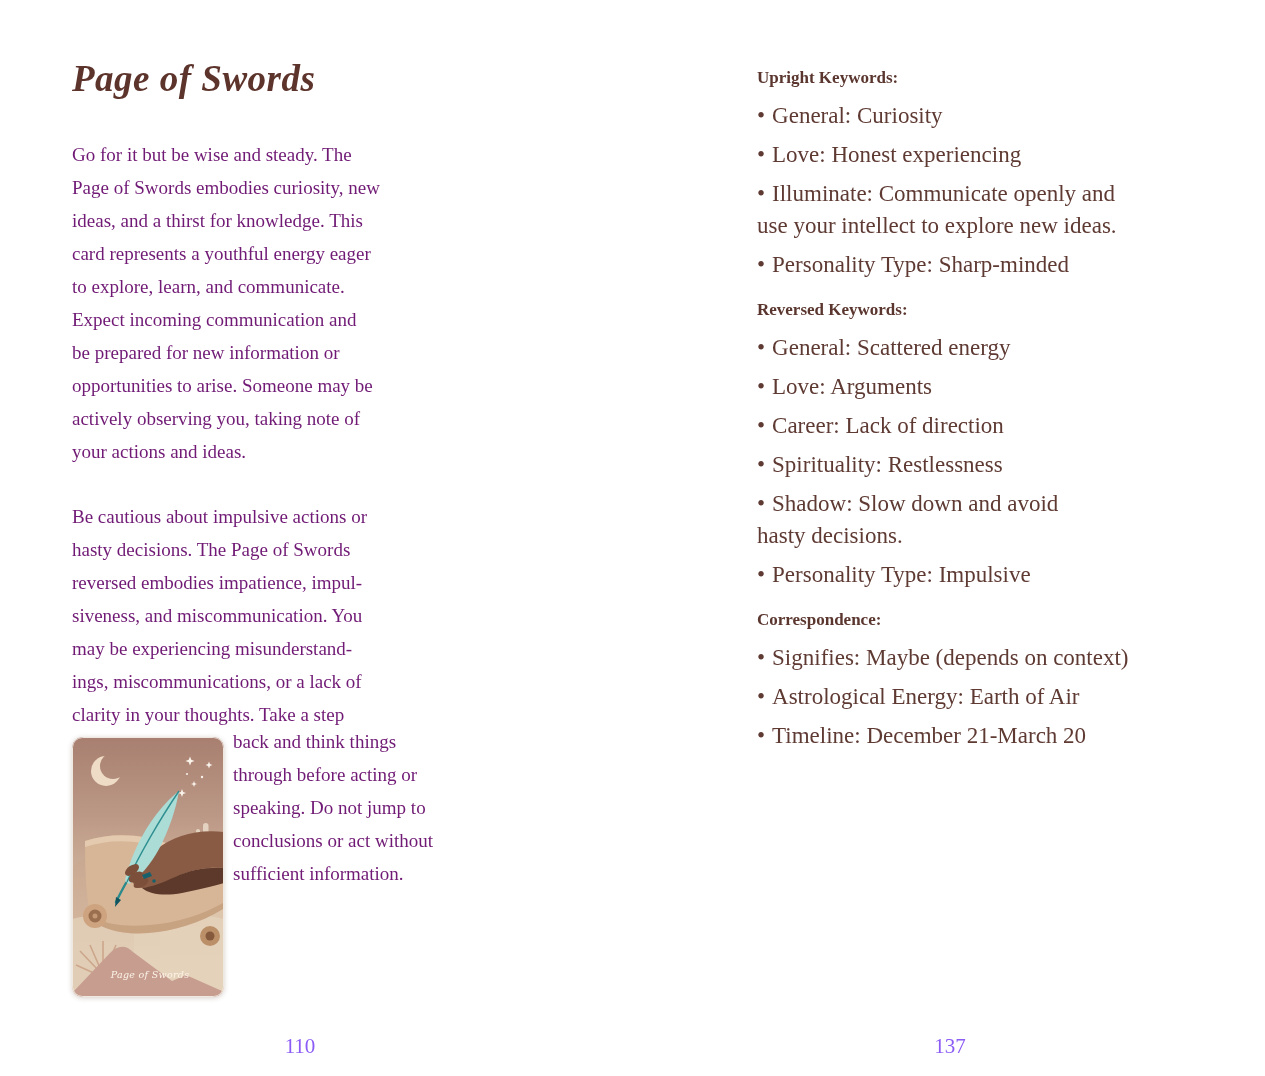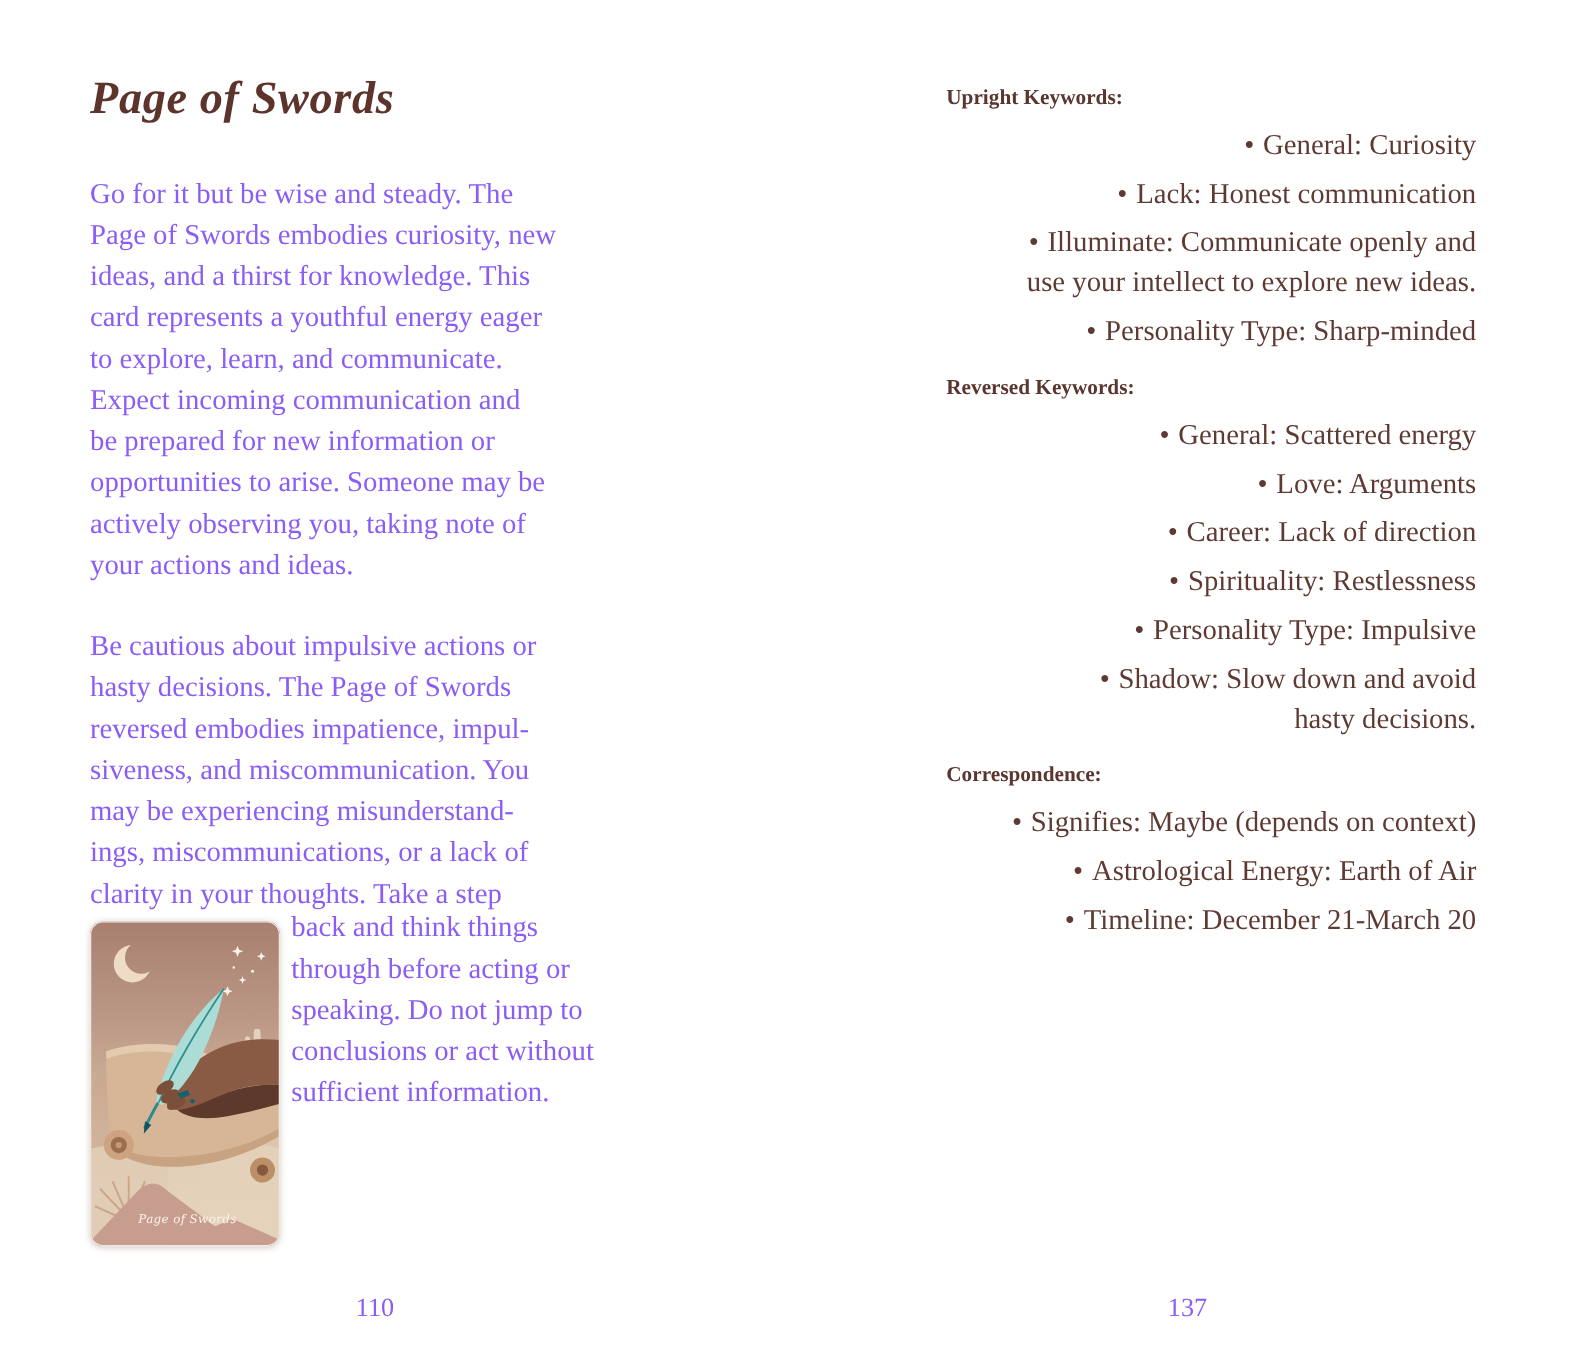--- a/index.html
+++ b/index.html
@@ -19,23 +19,23 @@
     margin: 0;
     font-size: 37px;
     line-height: 46px;
     font-weight: bold;
     font-style: italic;
     color: #5d342c;
     letter-spacing: 0.5px;
   }
   .body-text {
     margin: 0;
-    font-size: 23px;
+    font-size: 19px;
     line-height: 33px;
-    color: #8b5cf6;
+    color: #701a75;
     white-space: pre-line;
   }
   .para-1 { margin-top: 36px; }
   .para-2 { margin-top: 32px; }
   .wrap-row { display: flex; align-items: flex-start; margin-top: 6px; }
   .tarot-card {
     flex: none;
     width: 152px; height: 260px;
     border-radius: 10px;
     box-shadow: 0 1px 5px rgba(90, 60, 45, 0.25);
@@ -51,21 +51,20 @@
     font-size: 17px;
     line-height: 33px;
     font-weight: bold;
     color: #5a362f;
   }
   .bullet-item {
     margin: 0 0 7px 0;
     font-size: 23px;
     line-height: 32px;
     color: #5e3a33;
-    text-align: right;
   }
   .bullet-glyph { margin-right: 7px; }
   .bullet-text { white-space: pre-line; }
 
   
   .page-number {
     position: absolute;
     top: 1030px;
     font-size: 21px;
     line-height: 33px;
@@ -209,35 +208,35 @@
   </div>
 </section>
 
 <div class="page-number page-number-left">110</div>
 
 <section class="page right-page">
 
   <div class="section">
     <h2 class="section-heading">Upright Keywords:</h2>
     <p class="bullet-item"><span class="bullet-glyph">•</span><span class="bullet-text">General: Curiosity</span></p>
-    <p class="bullet-item"><span class="bullet-glyph">•</span><span class="bullet-text">Lack: Honest communication</span></p>
+    <p class="bullet-item"><span class="bullet-glyph">•</span><span class="bullet-text">Love: Honest experiencing</span></p>
     <p class="bullet-item"><span class="bullet-glyph">•</span><span class="bullet-text">Illuminate: Communicate openly and
 use your intellect to explore new ideas.</span></p>
     <p class="bullet-item"><span class="bullet-glyph">•</span><span class="bullet-text">Personality Type: Sharp-minded</span></p>
   </div>
 
   <div class="section">
     <h2 class="section-heading">Reversed Keywords:</h2>
     <p class="bullet-item"><span class="bullet-glyph">•</span><span class="bullet-text">General: Scattered energy</span></p>
     <p class="bullet-item"><span class="bullet-glyph">•</span><span class="bullet-text">Love: Arguments</span></p>
     <p class="bullet-item"><span class="bullet-glyph">•</span><span class="bullet-text">Career: Lack of direction</span></p>
     <p class="bullet-item"><span class="bullet-glyph">•</span><span class="bullet-text">Spirituality: Restlessness</span></p>
-    <p class="bullet-item"><span class="bullet-glyph">•</span><span class="bullet-text">Personality Type: Impulsive</span></p>
     <p class="bullet-item"><span class="bullet-glyph">•</span><span class="bullet-text">Shadow: Slow down and avoid
 hasty decisions.</span></p>
+    <p class="bullet-item"><span class="bullet-glyph">•</span><span class="bullet-text">Personality Type: Impulsive</span></p>
   </div>
 
   <div class="section">
     <h2 class="section-heading">Correspondence:</h2>
     <p class="bullet-item"><span class="bullet-glyph">•</span><span class="bullet-text">Signifies: Maybe (depends on context)</span></p>
     <p class="bullet-item"><span class="bullet-glyph">•</span><span class="bullet-text">Astrological Energy: Earth of Air</span></p>
     <p class="bullet-item"><span class="bullet-glyph">•</span><span class="bullet-text">Timeline: December 21-March 20</span></p>
   </div>
 
 </section>

